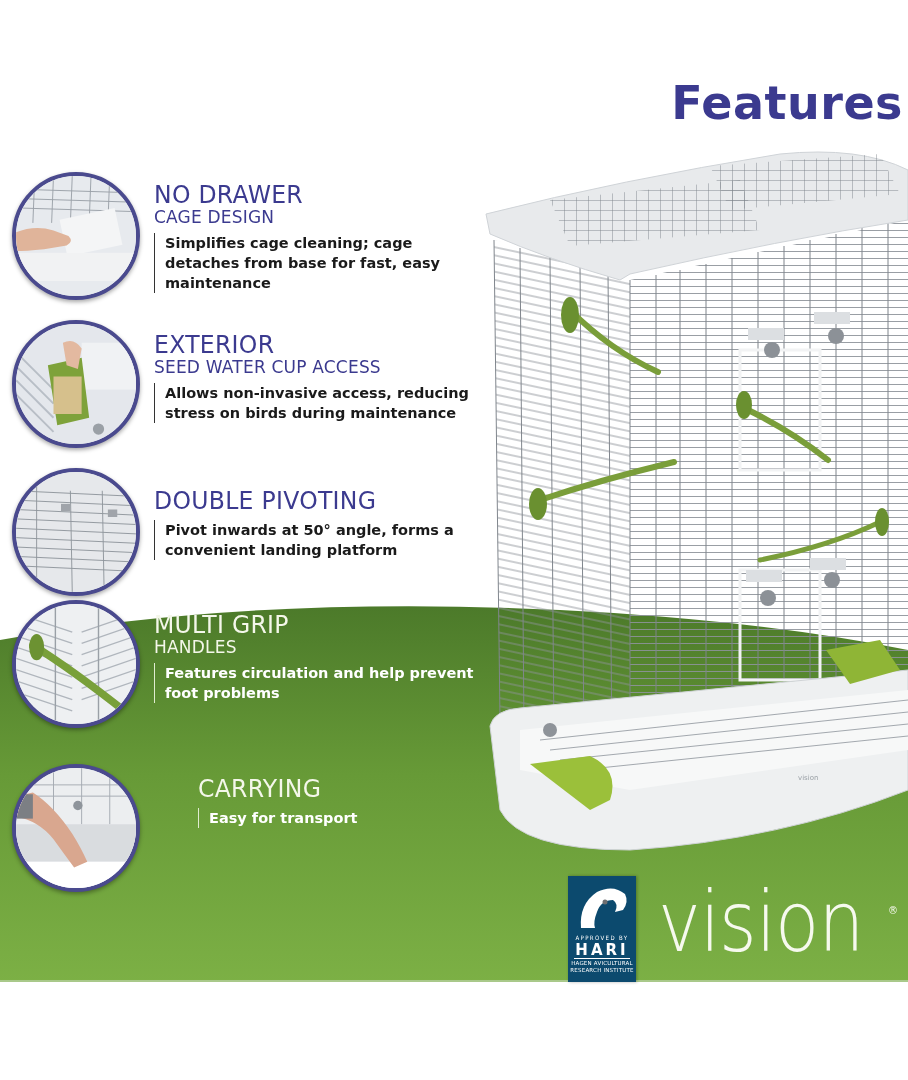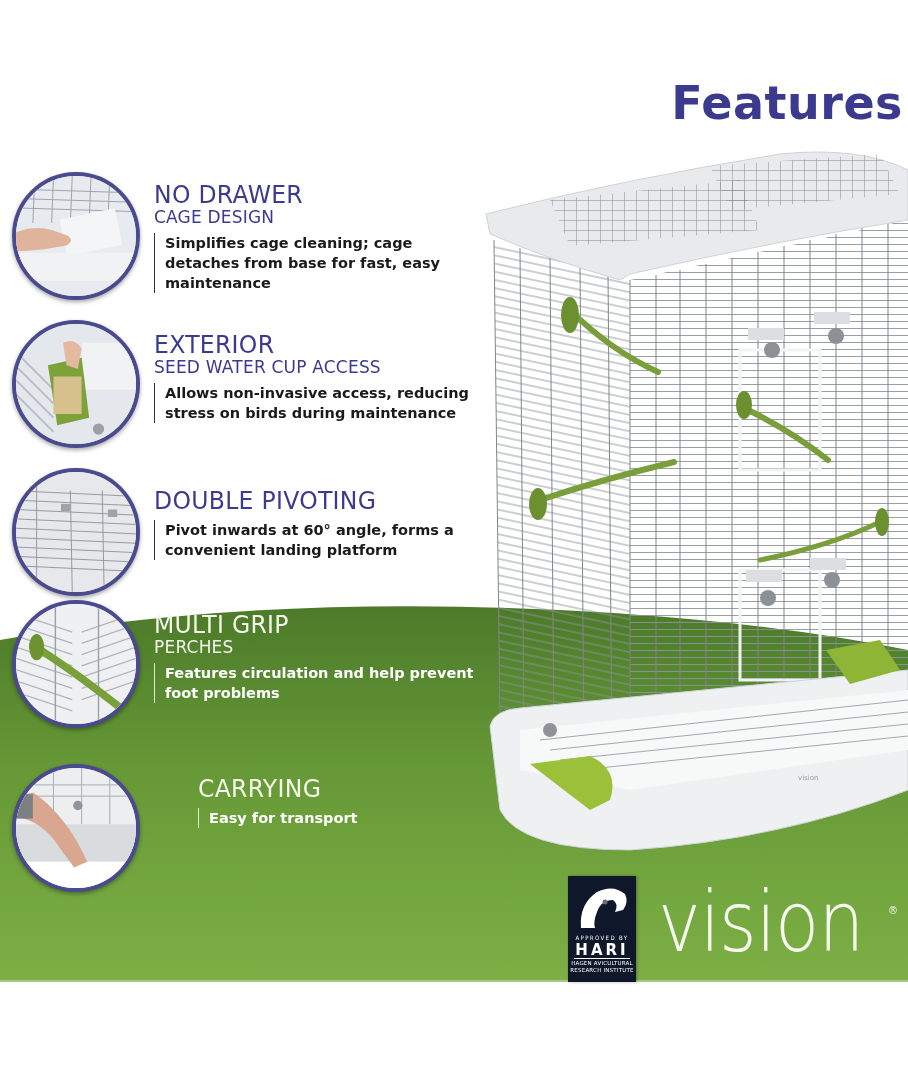--- a/index.html
+++ b/index.html
@@ -54,21 +54,21 @@
     .on-green .f-h1, .on-green .f-h2 { color: #f4f7ea; }
     .on-green .f-desc { color: #ffffff; border-left-color: #e0ecd0; }
 
     
     .cage { position: absolute; left: 480px; top: 150px; width: 428px; height: 740px; }
     .cage svg { width: 100%; height: 100%; display: block; }
 
     
     .hari-badge {
       position: absolute; left: 568px; top: 876px; width: 68px; height: 106px;
-      background: #0f172a; color: #fff; text-align: center;
+      background: #0c4a6e; color: #fff; text-align: center;
       box-shadow: 1px 0 3px rgba(0,0,0,0.3);
     }
     .hari-badge svg { display: block; margin: 6px auto 0; }
     .hari-approved { font-size: 6px; letter-spacing: 1.4px; margin-top: 4px; font-family: "DejaVu Sans Condensed", "DejaVu Sans", sans-serif; }
     .hari-name { font-size: 15px; font-weight: bold; letter-spacing: 3px; line-height: 16px; border-bottom: 1px solid #fff; margin: 1px 6px 1px; }
     .hari-inst { font-size: 5.5px; line-height: 7px; letter-spacing: 0.2px; }
 
     .vision-logo {
       position: absolute; left: 658px; top: 872px;
       font-family: "DejaVu Sans", sans-serif; font-weight: 200;
@@ -167,21 +167,21 @@
           <line x1="22" y1="0" x2="22" y2="128"></line>
             <line x1="58" y1="20" x2="60" y2="128"></line>
           <line x1="92" y1="20" x2="94" y2="128"></line>
         </g>
         <rect x="48" y="34" width="10" height="8" fill="#a0a4aa"></rect>
         <rect x="98" y="40" width="10" height="8" fill="#a0a4aa"></rect>
       </svg>
     </div>
     <div class="f-text" style="top:10px;margin-top:12px;">
       <div class="f-h1">DOUBLE PIVOTING</div>
-      <div class="f-desc">Pivot inwards at 60° angle, forms a convenient landing platform</div>
+      <div class="f-desc">Pivot inwards at 50° angle, forms a convenient landing platform</div>
     </div>
   </div>
 
   <div class="feature on-green" style="top:598px;">
     <div class="thumb" style="top:2px;">
       <svg viewBox="0 0 128 128">
         <rect width="128" height="128" fill="#eef0f2"></rect>
         <g stroke="#b0b6bd" stroke-width="1.5">
           <line x1="0" y1="10" x2="60" y2="30"></line>
             <line x1="0" y1="22" x2="60" y2="42"></line>
@@ -200,21 +200,21 @@
           <line x1="128" y1="82" x2="70" y2="102"></line>
         </g>
         <line x1="42" y1="0" x2="42" y2="128" stroke="#9aa0a7" stroke-width="1.5"></line>
         <line x1="88" y1="0" x2="88" y2="128" stroke="#9aa0a7" stroke-width="1.5"></line>
         <path d="M18,44 Q60,70 118,116" stroke="#79a03a" stroke-width="8" fill="none" stroke-linecap="round"></path>
         <ellipse cx="22" cy="46" rx="8" ry="14" fill="#6c9232"></ellipse>
       </svg>
     </div>
     <div class="f-text" style="top:14px;">
       <div class="f-h1">MULTI GRIP</div>
-      <div class="f-h2">PERCHES</div>
+      <div class="f-h2">HANDLES</div>
       <div class="f-desc">Features circulation and help prevent foot problems</div>
     </div>
   </div>
 
   <div class="feature on-green" style="top:762px;">
     <div class="thumb" style="top:2px;">
       <svg viewBox="0 0 128 128">
         <rect width="128" height="128" fill="#eceef0"></rect>
         <g stroke="#a4aab1" stroke-width="1">
           <line x1="0" y1="18" x2="128" y2="18"></line>

